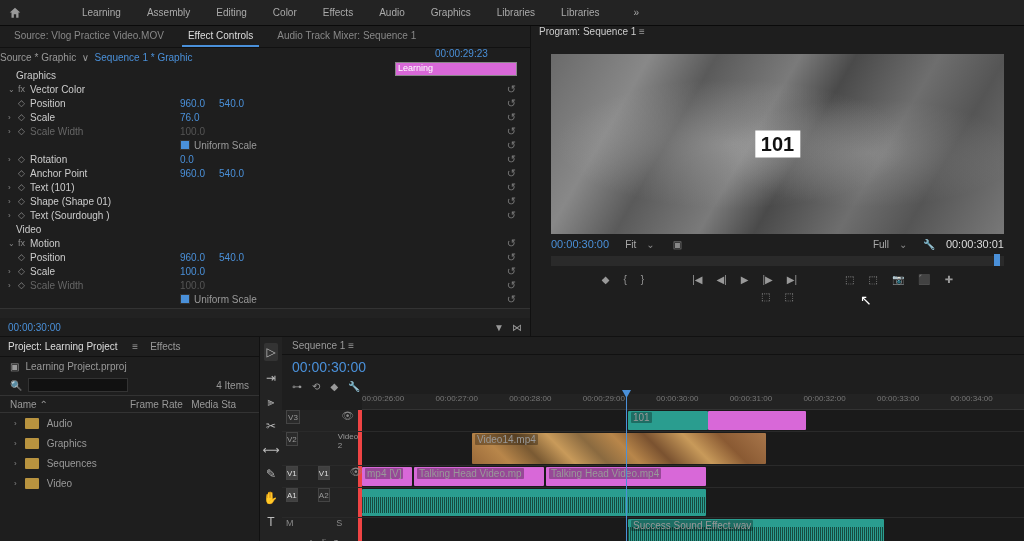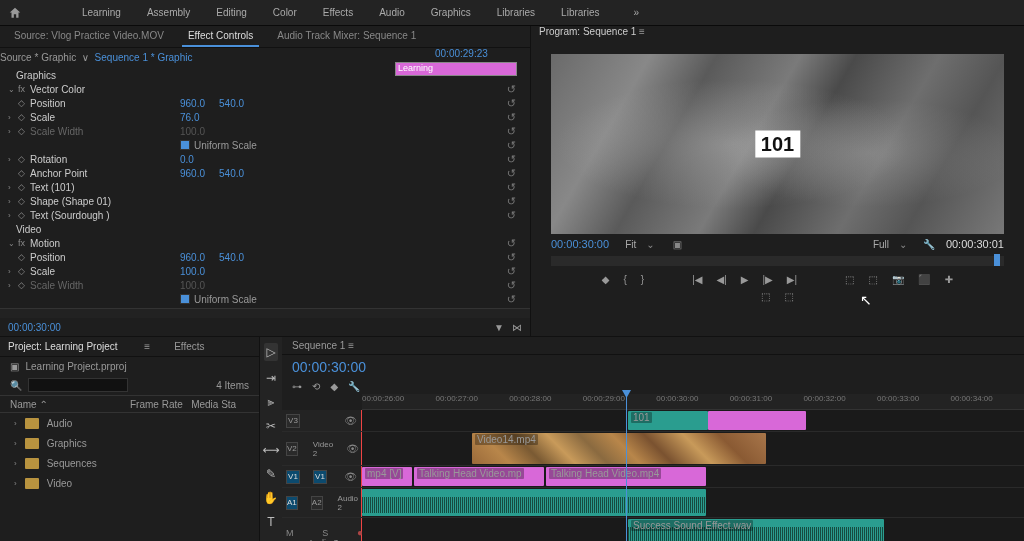--- a/index.html
+++ b/index.html
@@ -47,21 +47,21 @@
 .transport-row .fit{color:#aaa;font-size:10px;margin-left:6px}
 .transport-row .spacer{flex:1}
 .transport-row .tc2{color:#ddd;font-size:11px}
 .ruler{height:10px;margin:2px 20px;background:#2a2a2a;position:relative}
 .ruler .play{position:absolute;right:4px;top:-2px;width:6px;height:12px;background:#4a90d9}
 .transport-btns{display:flex;justify-content:center;gap:14px;padding:6px 0;color:#bbb;font-size:12px}
 .transport-btns span{cursor:pointer}
 .transport-btns2{display:flex;justify-content:center;gap:14px;padding:0 0 6px 0;color:#888;font-size:11px}
 .lower{display:flex;height:220px}
 .project{width:260px;background:#1e1e1e;border-top:1px solid #111;border-right:1px solid #111}
-.proj-tabs{height:20px;display:flex;align-items:center;padding:0 8px;gap:24px;border-bottom:1px solid #111}
+.proj-tabs{height:20px;display:flex;align-items:center;padding:0 8px;gap:12px;border-bottom:1px solid #111}
 .proj-tabs .active{color:#ddd}
 .proj-sub{height:18px;display:flex;align-items:center;padding:0 10px;color:#888}
 .proj-search{height:20px;display:flex;align-items:center;padding:0 10px;gap:6px}
 .proj-search input{background:#111;border:1px solid #333;color:#999;width:100px;height:14px;padding:0 4px;font-size:10px}
 .proj-search .count{margin-left:auto}
 .proj-head{height:18px;display:flex;align-items:center;padding:0 10px;border-top:1px solid #333;border-bottom:1px solid #333}
 .proj-head span:first-child{flex:0 0 120px}
 .bin{height:20px;display:flex;align-items:center;padding:0 14px;gap:8px}
 .bin .arr{color:#888;font-size:8px}
 .bin .folder{width:14px;height:11px;background:#b8933f;border-radius:1px}
@@ -72,24 +72,24 @@
 .tl-tabs{height:18px;display:flex;align-items:center;padding:0 10px;border-bottom:1px solid #111}
 .tl-tc{color:#4a90d9;font-size:14px;font-weight:500;padding:4px 10px}
 .tl-toolbar{display:flex;gap:10px;padding:2px 10px;color:#888}
 .tl-ruler{height:16px;background:#232323;margin-left:80px;display:flex;position:relative;border-bottom:1px solid #333}
 .tl-ruler span{flex:1;font-size:8px;color:#777;text-align:left}
 .playhead{position:absolute;left:344px;top:0;width:1px;height:200px;background:#4a90d9;z-index:10}
 .playhead::before{content:"";position:absolute;top:-2px;left:-4px;width:9px;height:8px;background:#4a90d9;clip-path:polygon(0 0,100% 0,50% 100%)}
 .track{display:flex;height:22px;border-bottom:1px solid #2a2a2a}
 .track.tall{height:34px}
 .track.audio{height:30px}
-.thead{width:80px;background:#232323;display:flex;align-items:center;padding:0 4px;gap:13px;border-right:1px solid #ef4444}
+.thead{width:80px;background:#232323;display:flex;padding:0 4px;gap:20px;border-right:4px solid #ef4444}
 .thead .tgl{width:14px;height:14px;background:#2a2a2a;border:1px solid #444;font-size:8px;color:#999;display:flex;align-items:center;justify-content:center}
-.thead .tgl.on{background:#0c4a6e;color:#ddd}
-.thead .name{font-size:8px;color:#999;margin-left:2px}
+.thead .tgl.on{background:#404040;color:#ddd}
+.thead .name{font-size:8px;color:#999;margin-left:20px}
 .thead .eye{font-size:10px;color:#888;margin-left:auto}
 .tlane{flex:1;position:relative;background:#1a1a1a}
 .clip{position:absolute;top:1px;bottom:1px;border-radius:1px;overflow:hidden;padding:1px 3px;font-size:8px;color:#fff}
 .clip.pink{background:#d868d8}
 .clip.teal{background:#2a9d8f}
 .clip.vid{background:linear-gradient(45deg,#9a6a3a 0%,#b8864a 12%,#7a5a33 22%,#c89a5a 32%,#8a6a40 42%,#b8864a 52%,#7a5230 62%,#c89a5a 74%,#8a5a33 85%,#a8764a 100%)}
 .clip.wave{background:#2a9d8f}
 .clip.wave::after{content:"";position:absolute;left:0;right:0;top:30%;bottom:10%;background:repeating-linear-gradient(90deg,rgba(20,60,50,0.85) 0px,rgba(20,60,50,0.85) 1px,transparent 1px,transparent 2px)}
 .clip-label{position:relative;z-index:2;background:rgba(0,0,0,0.3);padding:0 2px;border-radius:1px;display:inline-block}
 .cursor{position:absolute;left:860px;top:292px;font-size:14px;color:#fff;z-index:50;pointer-events:none}

